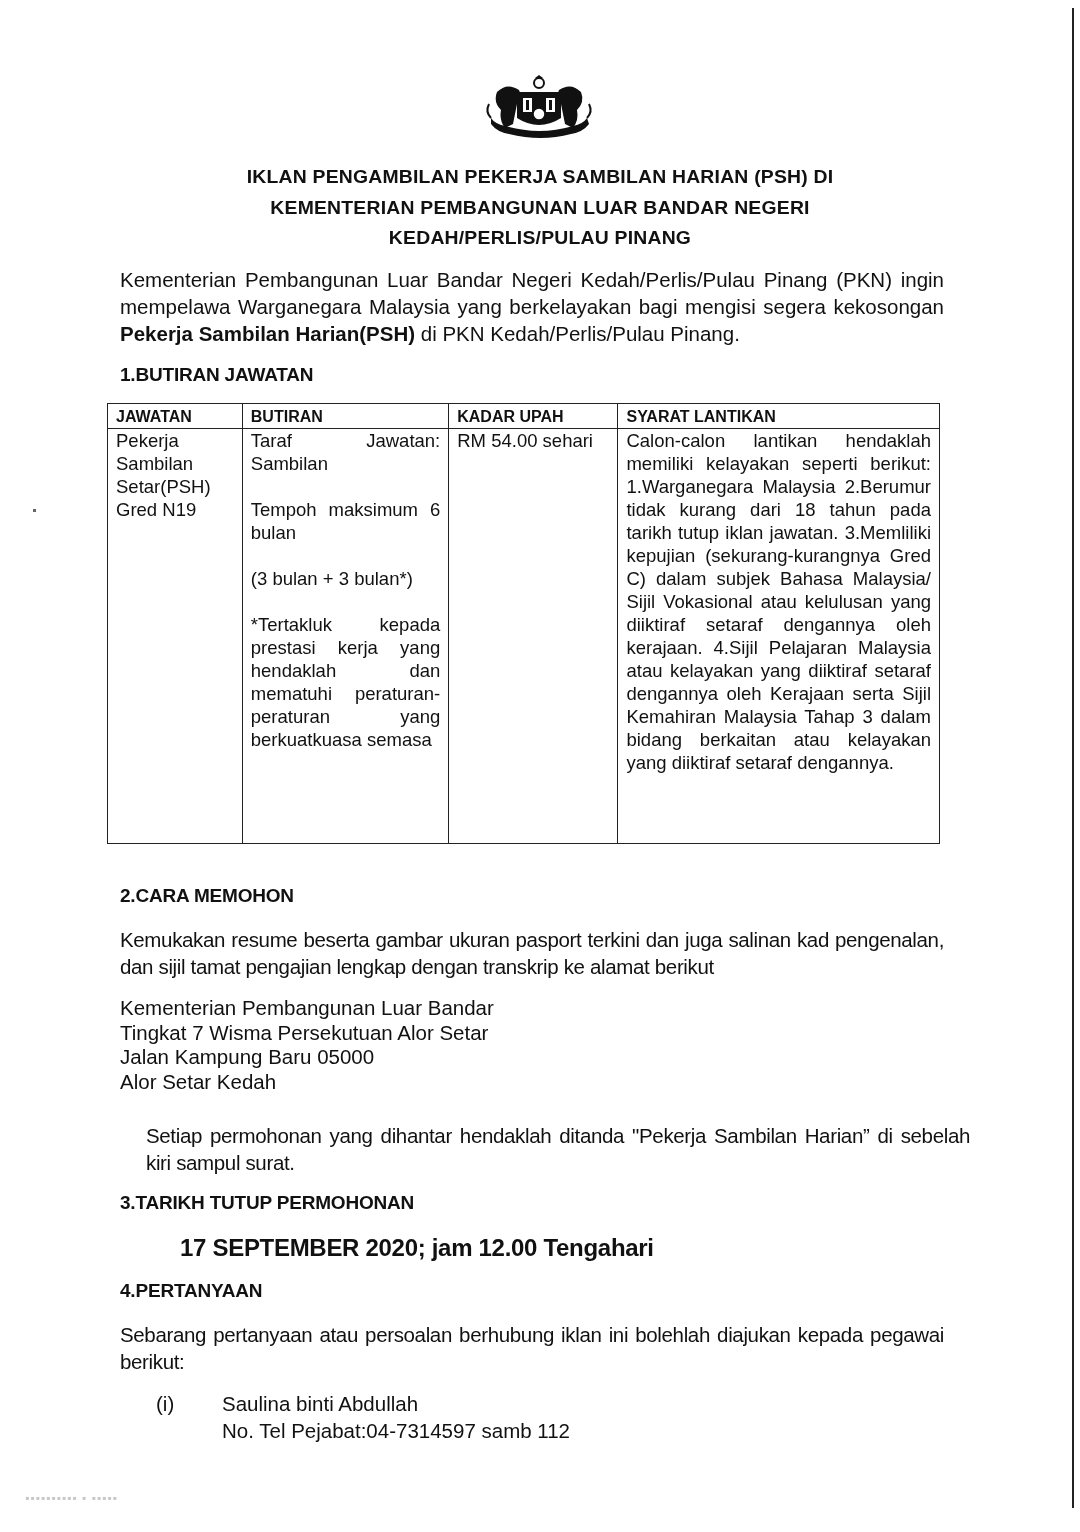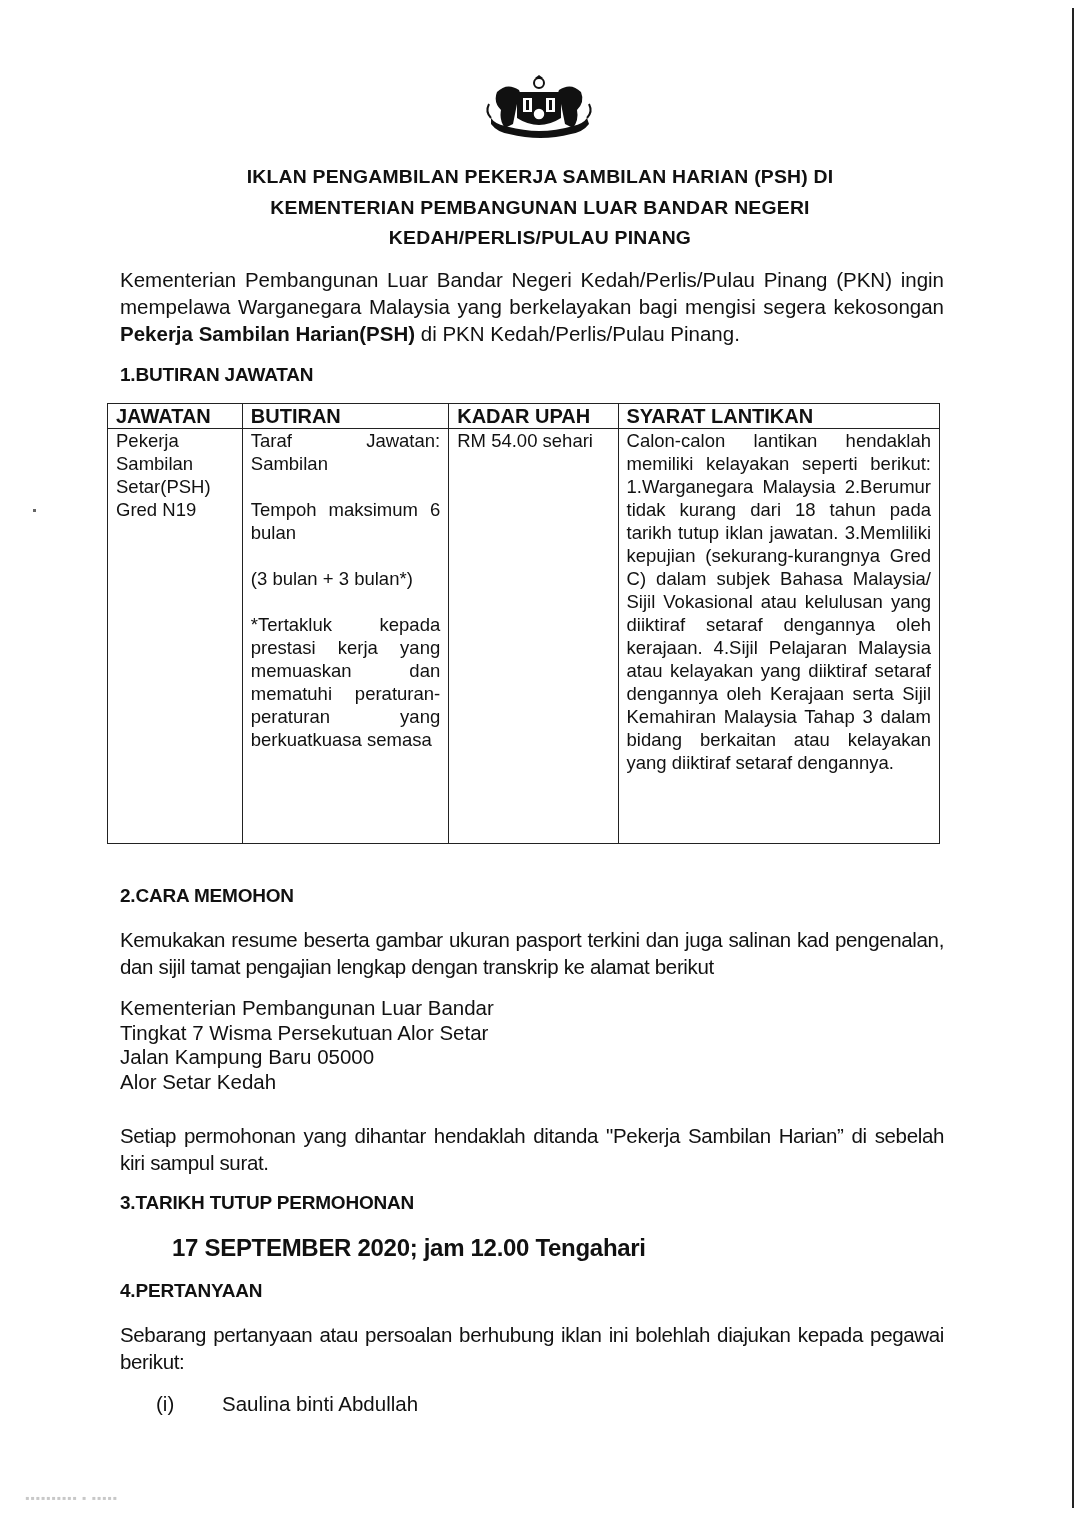--- a/index.html
+++ b/index.html
@@ -14,29 +14,29 @@
     .title {
       left: 100px; width: 880px; text-align: center; font-weight: bold; font-size: 19px;
       letter-spacing: 0.2px; transform: scaleX(1.02);
     }
     .para {
       left: 120px; width: 824px; font-size: 20.5px; line-height: 27px; text-align: justify;
     }
     .para.condensed { letter-spacing: -0.35px; }
     .heading { left: 120px; font-weight: bold; font-size: 19px; letter-spacing: -0.2px; }
     .addr { left: 120px; font-size: 20.5px; line-height: 24.5px; }
-    .closing { left: 172px; font-weight: bold; font-size: 24px; letter-spacing: -0.3px; }
+    .closing { left: 180px; font-weight: bold; font-size: 24px; letter-spacing: -0.3px; }
     table.jobs {
       position: absolute; left: 107px; top: 403px; width: 833px; border-collapse: collapse;
       font-size: 18.5px; line-height: 23px;
     }
     table.jobs td, table.jobs th {
       border: 1.5px solid #222; vertical-align: top; padding: 0 8px; text-align: left;
     }
-    table.jobs th { font-weight: bold; font-size: 20px; height: 23px; padding-top: 1px; }
+    table.jobs th { font-weight: bold; font-size: 16px; height: 23px; padding-top: 1px; }
     table.jobs td { height: 414px; }
     .col1 { width: 118px; }
     .col2 { width: 190px; }
     .col3 { width: 153px; }
     .col4 { width: 306px; }
     .cell-line { display: block; }
     .justify { text-align: justify; text-align-last: justify; }
     .gap { display: block; height: 23px; }
     .contact-num { left: 156px; font-size: 20.5px; }
     .contact-text { left: 222px; font-size: 20.5px; line-height: 27px; }
@@ -95,41 +95,42 @@
       <span class="cell-line" style="display:flex;justify-content:space-between;gap:9px;">
         <span>Taraf</span>
         <span>Jawatan:</span>
       </span>
       <span class="cell-line">Sambilan</span>
       <span class="gap"></span>
       <span class="cell-line justify" style="text-align-last:left;">Tempoh maksimum 6 bulan</span>
       <span class="gap"></span>
       <span class="cell-line">(3 bulan + 3 bulan*)</span>
       <span class="gap"></span>
-      <span class="cell-line" style="text-align:justify;">*Tertakluk kepada prestasi kerja yang memuaskan dan mematuhi peraturan-peraturan yang berkuatkuasa semasa</span>
+      <span class="cell-line" style="text-align:justify;">*Tertakluk kepada prestasi kerja yang hendaklah dan mematuhi peraturan-peraturan yang berkuatkuasa semasa</span>
     </td>
     <td class="col3">RM 54.00 sehari</td>
     <td class="col4" style="text-align:justify;">Calon-calon lantikan hendaklah memiliki kelayakan seperti berikut: 1.Warganegara Malaysia 2.Berumur tidak kurang dari 18 tahun pada tarikh tutup iklan jawatan. 3.Memliliki kepujian (sekurang-kurangnya Gred C) dalam subjek Bahasa Malaysia/ Sijil Vokasional atau kelulusan yang diiktiraf setaraf dengannya oleh kerajaan. 4.Sijil Pelajaran Malaysia atau kelayakan yang diiktiraf setaraf dengannya oleh Kerajaan serta Sijil Kemahiran Malaysia Tahap 3 dalam bidang berkaitan atau kelayakan yang diiktiraf setaraf dengannya.</td>
   </tr>
 </tbody>
   </table>
 
 <div class="abs heading" style="top:885px;">2.CARA MEMOHON</div>
 <div class="abs para condensed" style="top:926px;">Kemukakan resume beserta gambar ukuran pasport terkini dan juga salinan kad pengenalan, dan sijil tamat pengajian lengkap dengan transkrip  ke alamat berikut</div>
 <div class="abs addr" style="top:996px;">
   <div>Kementerian Pembangunan Luar Bandar</div>
   <div>Tingkat 7 Wisma Persekutuan Alor Setar</div>
   <div>Jalan Kampung Baru 05000</div>
   <div>Alor Setar Kedah</div>
 </div>
-<div class="abs para condensed" style="top:1122px;">Setiap permohonan yang dihantar hendaklah ditanda "Pekerja Sambilan Harian” di sebelah kiri sampul surat.</div>
+<div class="abs para condensed" style="top:1122px;margin-left:26px;">Setiap permohonan yang dihantar hendaklah ditanda "Pekerja Sambilan Harian” di sebelah kiri sampul surat.</div>
 
 <div class="abs heading" style="top:1192px;">3.TARIKH TUTUP PERMOHONAN</div>
 <div class="abs closing" style="top:1234px;">17 SEPTEMBER 2020; jam 12.00 Tengahari</div>
 
 <div class="abs heading" style="top:1280px;">4.PERTANYAAN</div>
 <div class="abs para condensed" style="top:1321px;">Sebarang pertanyaan atau persoalan berhubung iklan ini bolehlah diajukan kepada pegawai berikut:</div>
 <div class="abs contact-num" style="top:1392px;">(i)</div>
 <div class="abs contact-text" style="top:1390px;">
   <div>Saulina binti Abdullah</div>
+  <div>No. Tel Pejabat:04-7314597 samb 112</div>
 </div>
 
 <div class="abs faint-footer">▪▪▪▪▪▪▪▪▪▪ ▪ ▪▪▪▪▪</div>
 
 </body></html>

